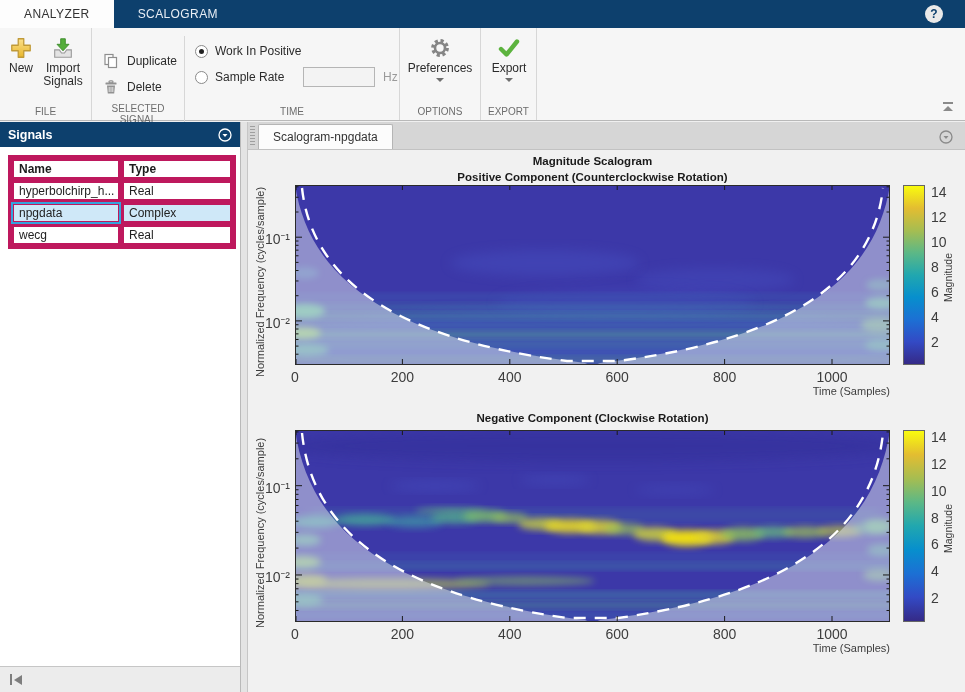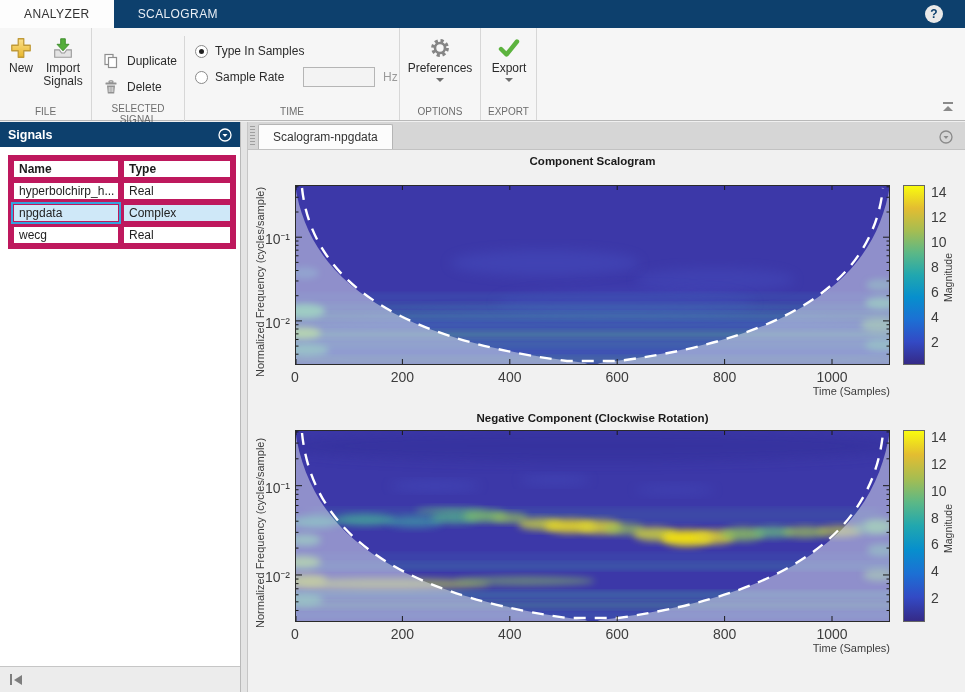--- a/index.html
+++ b/index.html
@@ -137,21 +137,21 @@
           </svg>
         </span>
         <span>Delete</span>
       </div>
       <div class="seclab">SELECTED SIGNAL</div>
     </div>
 
     <div class="tsec" style="left:185px;width:215px;">
       <div class="radio" style="top:16px;">
         <span class="rcirc on"></span>
-        <span>Type In Samples</span>
+        <span>Work In Positive</span>
       </div>
       <div class="radio" style="top:42px;width:200px;">
         <span class="rcirc"></span>
         <span>Sample Rate</span>
         <input class="rateinput" value="" style="">
         <span class="hz">Hz</span>
       </div>
       <div class="seclab">TIME</div>
     </div>
 
@@ -237,21 +237,22 @@
       <svg width="14" height="14" viewBox="0 0 14 14">
         <circle cx="7" cy="7" r="6" fill="none" stroke="#8a8a8a" stroke-width="1.3"></circle>
         <path d="M4.5 6 L7 9 L9.5 6 Z" fill="#8a8a8a"></path>
       </svg>
     </div>
 
     <div class="figure">
 
       <div class="pg" id="pg0" style="top:0;height:258px;">
         <div class="ptitle" style="top:3px;">
-          <div>Component Scalogram</div>
+          <div>Magnitude Scalogram</div>
+          <div>Positive Component (Counterclockwise Rotation)</div>
         </div>
         <div class="ylab" style="left:6px;top:227px;">Normalized Frequency  (cycles/sample)</div>
         <div class="pbox" style="top:35px;height:180px;">
           <svg id="p0svg" viewBox="0 0 595 180" preserveAspectRatio="none">
             <defs>
               <filter id="f0a" x="-40%" y="-40%" width="180%" height="180%">
                   <feGaussianBlur stdDeviation="6"></feGaussianBlur>
                 </filter>
               <filter id="f0b" x="-40%" y="-40%" width="180%" height="180%">
                   <feGaussianBlur stdDeviation="3"></feGaussianBlur>

